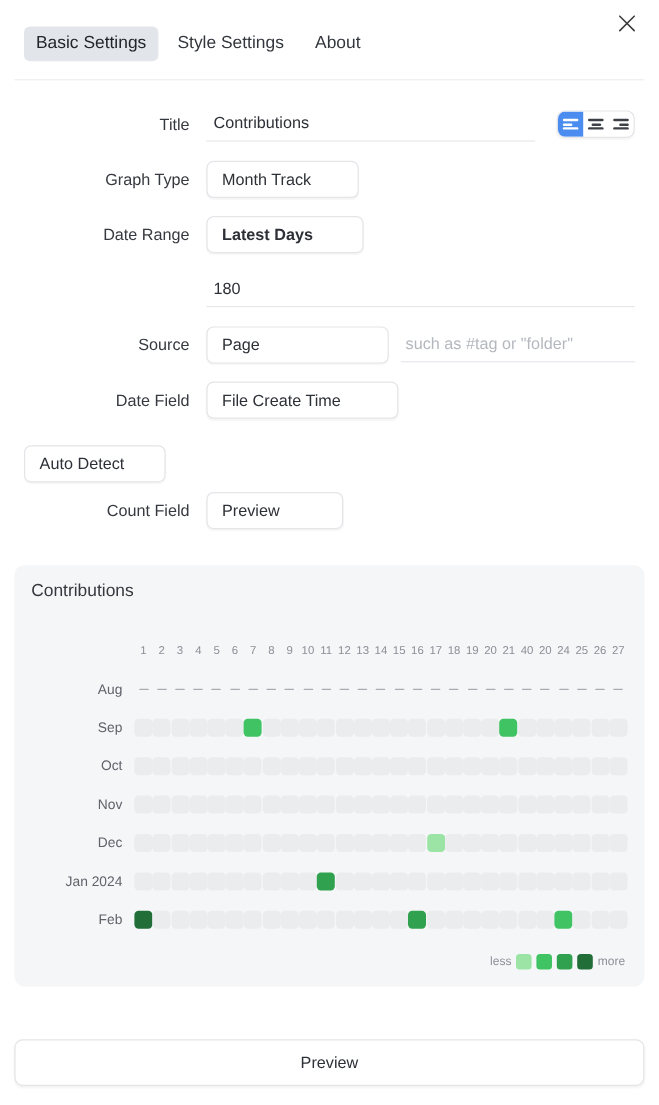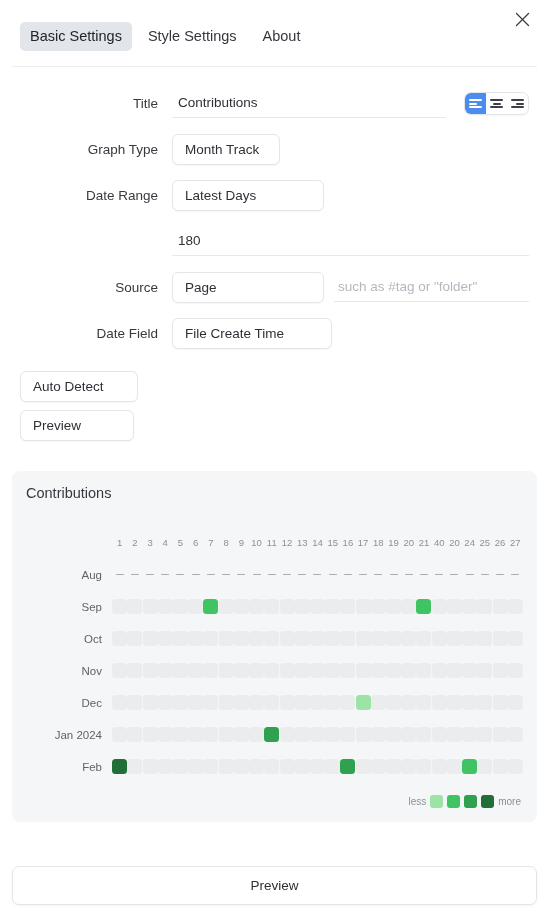--- a/index.html
+++ b/index.html
@@ -122,22 +122,22 @@
     background: #ffffff;
     font-family: inherit;
     font-size: 13.5px;
     color: #2d3036;
     padding: 7px 12px;
     outline: none;
     cursor: pointer;
     white-space: nowrap;
     box-shadow: 0 1px 1px rgba(16,22,26,0.04);
   }
-  .w-graph  { width: 108px; }
-  .w-range  { width: 152px; }
+  .w-graph  { width: 127px; }
+  .w-range  { width: 131px; font-weight: bold; }
   .w-source { width: 152px; }
   .w-date   { width: 160px; }
   .w-fmt    { width: 118px; margin-top: 14px; }
   .w-count  { width: 114px; }
 
   .source-extra {
     flex: 1 1 auto;
     border: none;
     border-bottom: 1px solid #e6e8eb;
     background: transparent;
@@ -378,20 +378,21 @@
       </div>
     </div>
 
     <div class="row">
       <div class="field-area">
         <div class="select-box w-fmt">Auto Detect</div>
       </div>
     </div>
 
     <div class="row">
+      <div class="row-label">Count Field</div>
       <div class="field-area">
         <div class="select-box w-count">Preview</div>
       </div>
     </div>
 
   </div>
 
   <div class="preview-panel">
     <div class="preview-title">Contributions</div>
 

